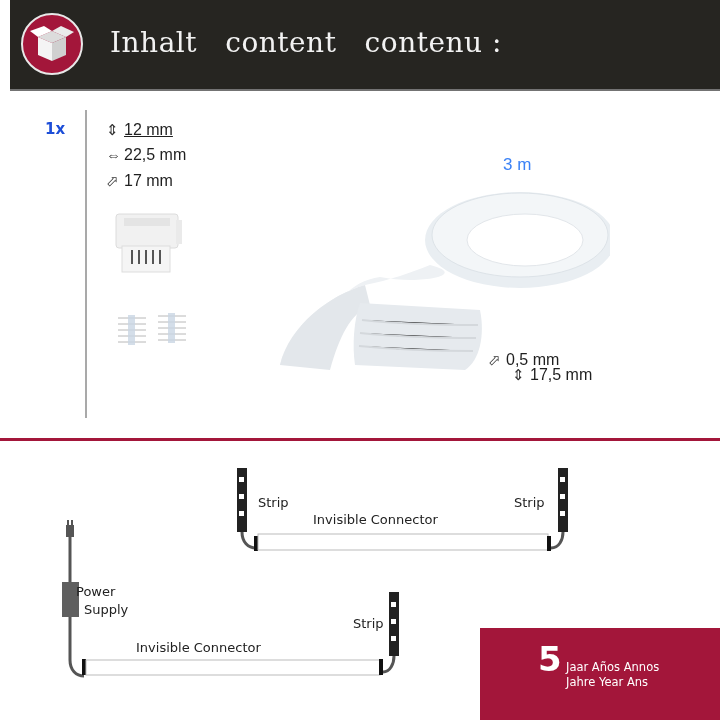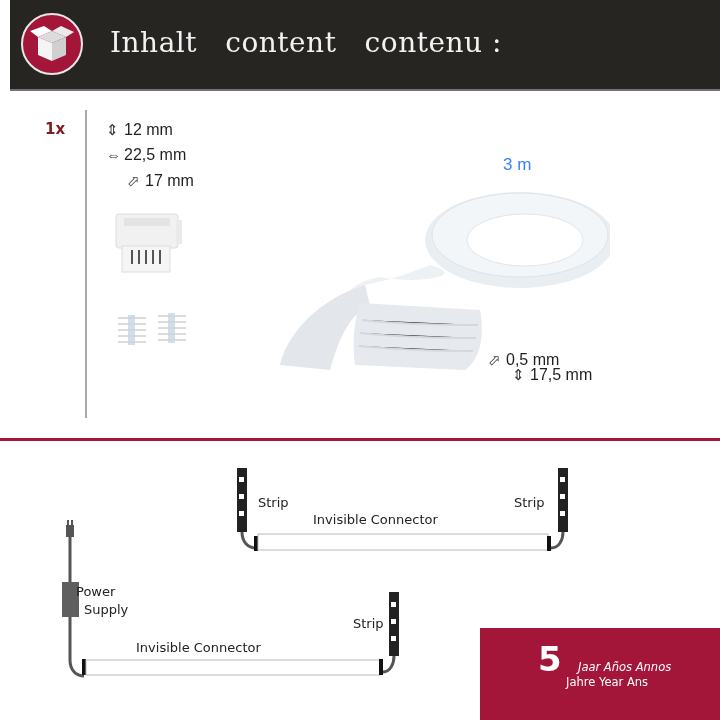--- a/index.html
+++ b/index.html
@@ -1,30 +1,30 @@
 <!DOCTYPE html>
 <html><head>
 <meta charset="utf-8">
 <style>
   html,body{margin:0;padding:0;}
   body{width:720px;height:720px;position:relative;background:#ffffff;overflow:hidden;font-family:"DejaVu Sans",sans-serif;color:#222;}
   .header{position:absolute;left:10px;top:0;width:720px;height:89px;background:#262521;border-bottom:2px solid #737373;}
   .badge{position:absolute;left:11px;top:13px;width:62px;height:62px;border-radius:50%;background:#a3163a;border:2px solid #e8e8e8;box-sizing:border-box;}
   .header-title{position:absolute;left:100px;top:26px;font-family:"DejaVu Serif",serif;font-size:28px;color:#f2f2f2;letter-spacing:0.5px;white-space:pre;}
-  .qty{position:absolute;left:45px;top:120px;font-size:15px;font-weight:bold;color:#7f1d1d;}
+  .qty{position:absolute;left:45px;top:120px;font-size:15px;font-weight:bold;color:#1d4ed8;}
   .vdivider{position:absolute;left:85px;top:110px;width:2px;height:308px;background:#a9a9a9;}
   .dim{position:absolute;font-size:16px;color:#1f1f1f;white-space:nowrap;font-family:"Liberation Sans",sans-serif;}
   .dim .ic{display:inline-block;width:18px;font-size:15px;color:#333;}
   .len{position:absolute;left:503px;top:155px;font-size:17px;font-family:"Liberation Sans",sans-serif;color:#3b82f6;}
   .hline{position:absolute;left:0;top:438px;width:720px;height:3px;background:#a3163a;}
   .diagram-label{position:absolute;font-size:13px;color:#222;font-family:"DejaVu Sans",sans-serif;white-space:nowrap;}
   .garantie{position:absolute;left:480px;top:628px;width:240px;height:92px;background:#a3163a;}
   .g-five{position:absolute;left:58px;top:14px;font-size:34px;font-weight:bold;color:#fff;line-height:34px;}
   .g-l1{position:absolute;left:86px;top:16px;font-size:11.5px;color:#fff;white-space:nowrap;margin-top:31px;}
-  .g-l2{position:absolute;left:98px;top:32px;font-size:11.5px;color:#fff;white-space:nowrap;font-style:italic;}
+  .g-l2{position:absolute;left:86px;top:32px;font-size:11.5px;color:#fff;white-space:nowrap;}
   .g-big{position:absolute;left:56px;top:46px;font-size:30px;font-weight:bold;color:#fff;letter-spacing:0.5px;}
   svg{position:absolute;}
 </style>
 </head>
 <body>
 
 <div class="header">
   <div class="badge">
     <svg width="58" height="58" viewBox="0 0 58 58" style="left:0;top:0;">
       <polygon points="15,22 29,16 43,22 29,28" fill="#dcdcdc"></polygon>
@@ -33,27 +33,27 @@
       <polygon points="15,22 7,16 21,11 29,16" fill="#ffffff"></polygon>
       <polygon points="43,22 51,17 38,11 29,16" fill="#eaeaea"></polygon>
     </svg>
   </div>
   <div class="header-title">Inhalt   content   contenu :</div>
 </div>
 
 <div class="qty">1x</div>
 <div class="vdivider"></div>
 
-<div class="dim" style="left:106px;top:121px;">
+<div class="dim" style="left:106px;top:121px;text-decoration:underline;">
   <span class="ic">⇕</span><span>12 mm</span>
 </div>
 <div class="dim" style="left:106px;top:146px;">
   <span class="ic">⇔</span><span>22,5 mm</span>
 </div>
-<div class="dim" style="left:106px;top:172px;margin-left:21px;">
+<div class="dim" style="left:106px;top:172px;">
   <span class="ic">⬀</span><span>17 mm</span>
 </div>
 
 <svg width="80" height="70" style="left:110px;top:210px;">
   <rect x="6" y="4" width="62" height="34" rx="3" fill="#f1f1f1" stroke="#dcdcdc"></rect>
   <rect x="14" y="8" width="46" height="8" fill="#e4e4e4"></rect>
   <rect x="12" y="36" width="48" height="26" fill="#f5f5f5" stroke="#dddddd"></rect>
   <g stroke="#555" stroke-width="2">
     <line x1="22" y1="40" x2="22" y2="54"></line>
       <line x1="29" y1="40" x2="29" y2="54"></line>

